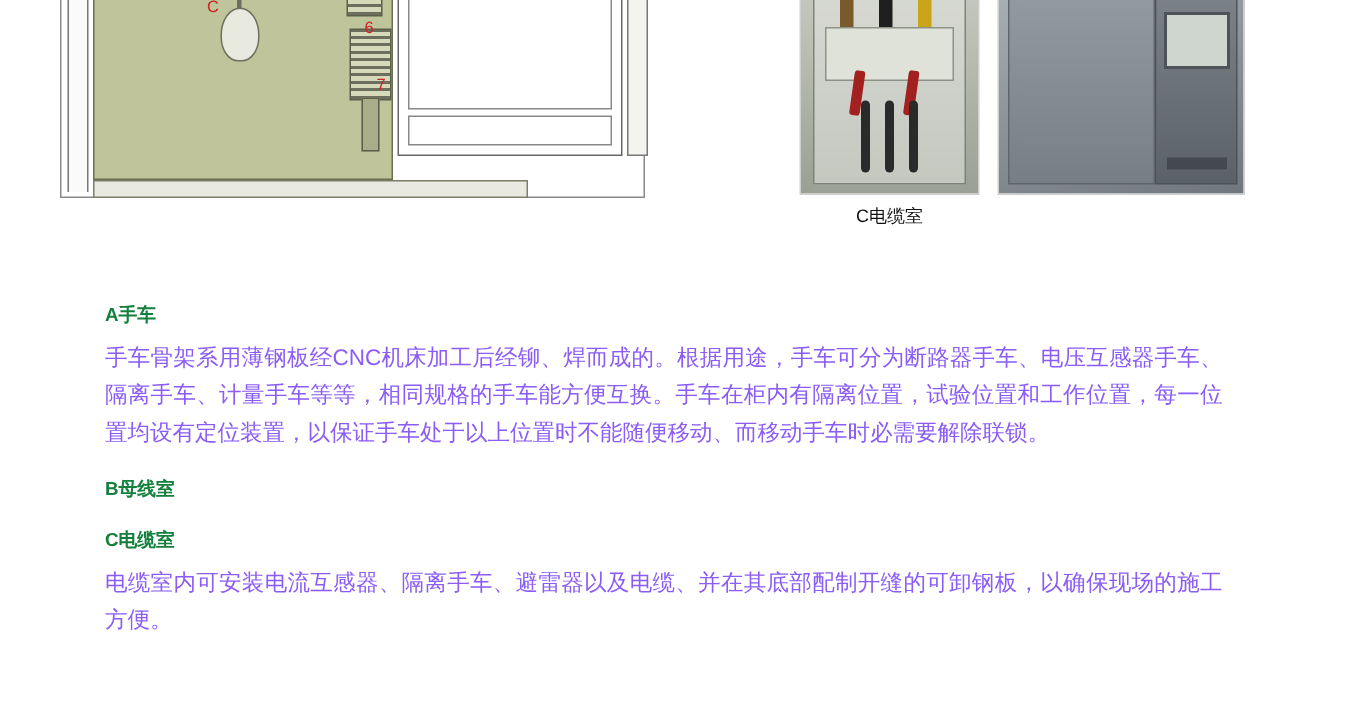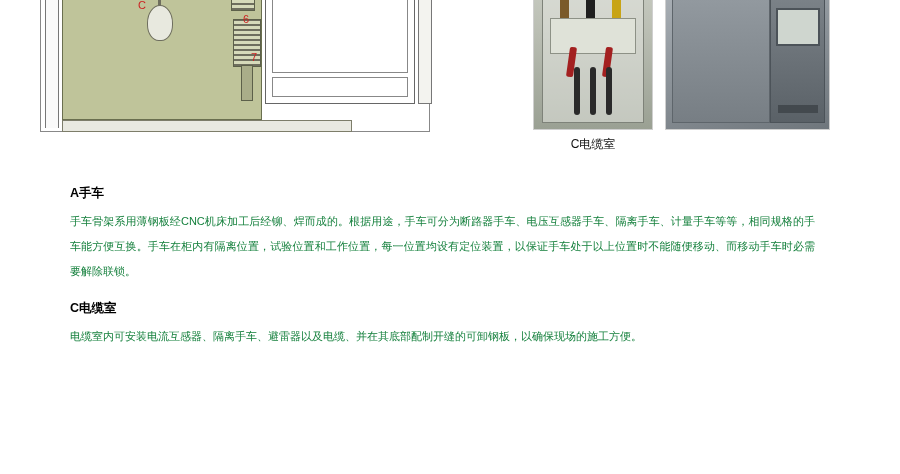--- a/index.html
+++ b/index.html
@@ -231,29 +231,30 @@
 
   
   .content {
     position: absolute;
     left: 70px;
     top: 185px;
     width: 745px;
   }
   .section { margin-bottom: 16px; }
   .section-title {
-    color: #000000;
+    color: #15803d;
     font-size: 12.5px;
     font-weight: bold;
     margin-bottom: 7px;
     font-family: "Liberation Sans", sans-serif;
+    margin-top: 17px;
   }
   .section-body {
-    color: #15803d;
-    font-size: 11px;
+    color: #8b5cf6;
+    font-size: 15px;
     line-height: 25px;
     text-align: justify;
     font-family: "Liberation Sans", sans-serif;
   }
 </style>
 </head>
 <body>
 
 <div class="top-area">
 
@@ -308,20 +309,21 @@
 </div>
 
 <div class="content">
 
   <div class="section">
     <div class="section-title">A手车</div>
     <div class="section-body">手车骨架系用薄钢板经CNC机床加工后经铆、焊而成的。根据用途，手车可分为断路器手车、电压互感器手车、隔离手车、计量手车等等，相同规格的手车能方便互换。手车在柜内有隔离位置，试验位置和工作位置，每一位置均设有定位装置，以保证手车处于以上位置时不能随便移动、而移动手车时必需要解除联锁。</div>
   </div>
 
   <div class="section">
+    <div class="section-title">B母线室</div>
   </div>
 
   <div class="section">
     <div class="section-title">C电缆室</div>
     <div class="section-body">电缆室内可安装电流互感器、隔离手车、避雷器以及电缆、并在其底部配制开缝的可卸钢板，以确保现场的施工方便。</div>
   </div>
 
 </div>
 
 </body></html>

